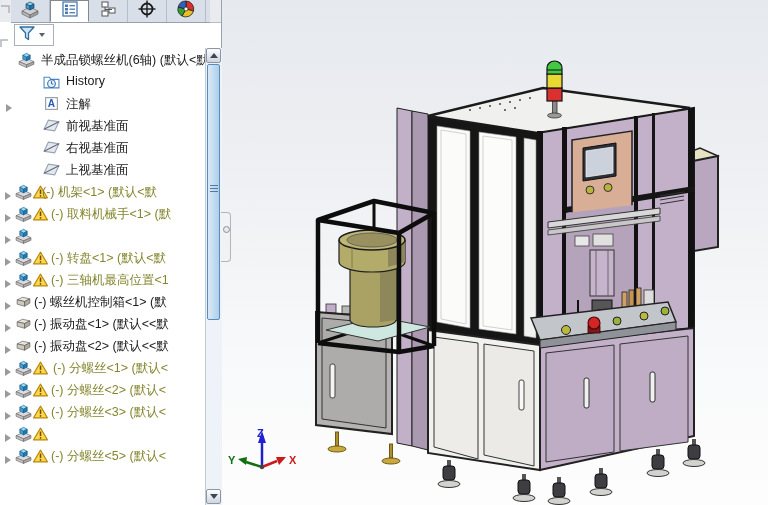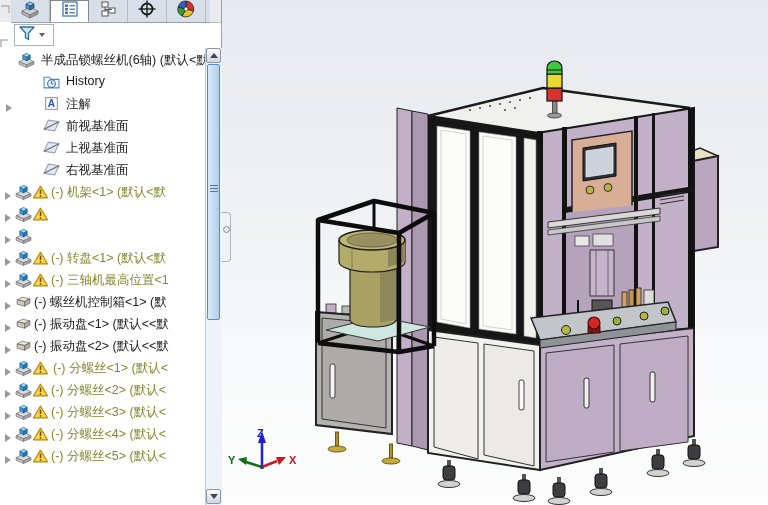--- a/index.html
+++ b/index.html
@@ -342,65 +342,66 @@
             <polygon points="1,11.5 5,3 15,4.5 11,13" fill="#e4e9f0" stroke="#98a2b0" stroke-width="1"></polygon>
             <line x1="1" y1="11.5" x2="15" y2="4.5" stroke="#606876" stroke-width="1"></line>
           </svg></span>
         <span class="lbl " style="left:66px">前视基准面</span>
       </div>
       <div class="trow">
         <span class="ic" style="left:43px"><svg width="17" height="17" viewBox="0 0 16 16">
             <polygon points="1,11.5 5,3 15,4.5 11,13" fill="#e4e9f0" stroke="#98a2b0" stroke-width="1"></polygon>
             <line x1="1" y1="11.5" x2="15" y2="4.5" stroke="#606876" stroke-width="1"></line>
           </svg></span>
-        <span class="lbl " style="left:66px">上视基准面</span>
+        <span class="lbl " style="left:66px">右视基准面</span>
       </div>
       <div class="trow">
         <span class="ic" style="left:43px"><svg width="17" height="17" viewBox="0 0 16 16">
             <polygon points="1,11.5 5,3 15,4.5 11,13" fill="#e4e9f0" stroke="#98a2b0" stroke-width="1"></polygon>
             <line x1="1" y1="11.5" x2="15" y2="4.5" stroke="#606876" stroke-width="1"></line>
           </svg></span>
-        <span class="lbl " style="left:66px">右视基准面</span>
-      </div>
-      <div class="trow">
-        <span class="arrow" style="left:4px"><svg width="8" height="10" viewBox="0 0 8 10">
-            <polygon points="1,1 7,5 1,9" fill="#9a9a9a"></polygon>
-          </svg></span>
-        <span class="ic" style="left:15px"><svg width="17" height="17" viewBox="0 0 16 16">
-            <polygon points="1,10 8,7 15,10 8,13" fill="#dcdcdc" stroke="#666" stroke-width=".6"></polygon>
-            <polygon points="1,10 1,12.5 8,15.5 8,13" fill="#c4c4c4" stroke="#666" stroke-width=".6"></polygon>
-            <polygon points="15,10 15,12.5 8,15.5 8,13" fill="#a8a8a8" stroke="#666" stroke-width=".6"></polygon>
-            <polygon points="4.5,4 8,2.2 11.5,4 8,5.8" fill="#9adcf4" stroke="#1a5a8a" stroke-width=".6"></polygon>
-            <polygon points="4.5,4 4.5,7.5 8,9.3 8,5.8" fill="#42a0d8" stroke="#1a5a8a" stroke-width=".6"></polygon>
-            <polygon points="11.5,4 11.5,7.5 8,9.3 8,5.8" fill="#1f7ab0" stroke="#1a5a8a" stroke-width=".6"></polygon>
-          </svg></span>
-        <span class="ic" style="left:33px;top:4px"><svg width="15" height="14" viewBox="0 0 14 13">
-            <polygon points="7,1 13.5,12 0.5,12" fill="#ffd84a" stroke="#b8860b" stroke-width="1" stroke-linejoin="round"></polygon>
-            <rect x="6.3" y="4.2" width="1.4" height="4.2" fill="#6b4a00"></rect>
-            <rect x="6.3" y="9.4" width="1.4" height="1.5" fill="#6b4a00"></rect>
-          </svg></span>
-        <span class="lbl olive" style="left:51px">(-) 机架&lt;1&gt; (默认&lt;默</span>
-      </div>
-      <div class="trow">
-        <span class="arrow" style="left:4px"><svg width="8" height="10" viewBox="0 0 8 10">
-            <polygon points="1,1 7,5 1,9" fill="#9a9a9a"></polygon>
-          </svg></span>
-        <span class="ic" style="left:15px"><svg width="17" height="17" viewBox="0 0 16 16">
-            <polygon points="1,10 8,7 15,10 8,13" fill="#dcdcdc" stroke="#666" stroke-width=".6"></polygon>
-            <polygon points="1,10 1,12.5 8,15.5 8,13" fill="#c4c4c4" stroke="#666" stroke-width=".6"></polygon>
-            <polygon points="15,10 15,12.5 8,15.5 8,13" fill="#a8a8a8" stroke="#666" stroke-width=".6"></polygon>
-            <polygon points="4.5,4 8,2.2 11.5,4 8,5.8" fill="#9adcf4" stroke="#1a5a8a" stroke-width=".6"></polygon>
-            <polygon points="4.5,4 4.5,7.5 8,9.3 8,5.8" fill="#42a0d8" stroke="#1a5a8a" stroke-width=".6"></polygon>
-            <polygon points="11.5,4 11.5,7.5 8,9.3 8,5.8" fill="#1f7ab0" stroke="#1a5a8a" stroke-width=".6"></polygon>
-          </svg></span>
-        <span class="ic" style="left:33px;top:4px"><svg width="15" height="14" viewBox="0 0 14 13">
-            <polygon points="7,1 13.5,12 0.5,12" fill="#ffd84a" stroke="#b8860b" stroke-width="1" stroke-linejoin="round"></polygon>
-            <rect x="6.3" y="4.2" width="1.4" height="4.2" fill="#6b4a00"></rect>
-            <rect x="6.3" y="9.4" width="1.4" height="1.5" fill="#6b4a00"></rect>
-          </svg></span>
+        <span class="lbl " style="left:66px">上视基准面</span>
+      </div>
+      <div class="trow">
+        <span class="arrow" style="left:4px"><svg width="8" height="10" viewBox="0 0 8 10">
+            <polygon points="1,1 7,5 1,9" fill="#9a9a9a"></polygon>
+          </svg></span>
+        <span class="ic" style="left:15px"><svg width="17" height="17" viewBox="0 0 16 16">
+            <polygon points="1,10 8,7 15,10 8,13" fill="#dcdcdc" stroke="#666" stroke-width=".6"></polygon>
+            <polygon points="1,10 1,12.5 8,15.5 8,13" fill="#c4c4c4" stroke="#666" stroke-width=".6"></polygon>
+            <polygon points="15,10 15,12.5 8,15.5 8,13" fill="#a8a8a8" stroke="#666" stroke-width=".6"></polygon>
+            <polygon points="4.5,4 8,2.2 11.5,4 8,5.8" fill="#9adcf4" stroke="#1a5a8a" stroke-width=".6"></polygon>
+            <polygon points="4.5,4 4.5,7.5 8,9.3 8,5.8" fill="#42a0d8" stroke="#1a5a8a" stroke-width=".6"></polygon>
+            <polygon points="11.5,4 11.5,7.5 8,9.3 8,5.8" fill="#1f7ab0" stroke="#1a5a8a" stroke-width=".6"></polygon>
+          </svg></span>
+        <span class="ic" style="left:33px;top:4px"><svg width="15" height="14" viewBox="0 0 14 13">
+            <polygon points="7,1 13.5,12 0.5,12" fill="#ffd84a" stroke="#b8860b" stroke-width="1" stroke-linejoin="round"></polygon>
+            <rect x="6.3" y="4.2" width="1.4" height="4.2" fill="#6b4a00"></rect>
+            <rect x="6.3" y="9.4" width="1.4" height="1.5" fill="#6b4a00"></rect>
+          </svg></span>
+        <span class="lbl olive" style="left:42px">(-) 机架&lt;1&gt; (默认&lt;默</span>
+      </div>
+      <div class="trow">
+        <span class="arrow" style="left:4px"><svg width="8" height="10" viewBox="0 0 8 10">
+            <polygon points="1,1 7,5 1,9" fill="#9a9a9a"></polygon>
+          </svg></span>
+        <span class="ic" style="left:15px"><svg width="17" height="17" viewBox="0 0 16 16">
+            <polygon points="1,10 8,7 15,10 8,13" fill="#dcdcdc" stroke="#666" stroke-width=".6"></polygon>
+            <polygon points="1,10 1,12.5 8,15.5 8,13" fill="#c4c4c4" stroke="#666" stroke-width=".6"></polygon>
+            <polygon points="15,10 15,12.5 8,15.5 8,13" fill="#a8a8a8" stroke="#666" stroke-width=".6"></polygon>
+            <polygon points="4.5,4 8,2.2 11.5,4 8,5.8" fill="#9adcf4" stroke="#1a5a8a" stroke-width=".6"></polygon>
+            <polygon points="4.5,4 4.5,7.5 8,9.3 8,5.8" fill="#42a0d8" stroke="#1a5a8a" stroke-width=".6"></polygon>
+            <polygon points="11.5,4 11.5,7.5 8,9.3 8,5.8" fill="#1f7ab0" stroke="#1a5a8a" stroke-width=".6"></polygon>
+          </svg></span>
+        <span class="ic" style="left:33px;top:4px"><svg width="15" height="14" viewBox="0 0 14 13">
+            <polygon points="7,1 13.5,12 0.5,12" fill="#ffd84a" stroke="#b8860b" stroke-width="1" stroke-linejoin="round"></polygon>
+            <rect x="6.3" y="4.2" width="1.4" height="4.2" fill="#6b4a00"></rect>
+            <rect x="6.3" y="9.4" width="1.4" height="1.5" fill="#6b4a00"></rect>
+          </svg></span>
+        <span class="lbl olive" style="left:51px">(-) 取料机械手&lt;1&gt; (默</span>
       </div>
       <div class="trow">
         <span class="arrow" style="left:4px"><svg width="8" height="10" viewBox="0 0 8 10">
             <polygon points="1,1 7,5 1,9" fill="#9a9a9a"></polygon>
           </svg></span>
         <span class="ic" style="left:15px"><svg width="17" height="17" viewBox="0 0 16 16">
             <polygon points="1,10 8,7 15,10 8,13" fill="#dcdcdc" stroke="#666" stroke-width=".6"></polygon>
             <polygon points="1,10 1,12.5 8,15.5 8,13" fill="#c4c4c4" stroke="#666" stroke-width=".6"></polygon>
             <polygon points="15,10 15,12.5 8,15.5 8,13" fill="#a8a8a8" stroke="#666" stroke-width=".6"></polygon>
             <polygon points="4.5,4 8,2.2 11.5,4 8,5.8" fill="#9adcf4" stroke="#1a5a8a" stroke-width=".6"></polygon>
@@ -546,21 +547,20 @@
             <polygon points="15,10 15,12.5 8,15.5 8,13" fill="#a8a8a8" stroke="#666" stroke-width=".6"></polygon>
             <polygon points="4.5,4 8,2.2 11.5,4 8,5.8" fill="#9adcf4" stroke="#1a5a8a" stroke-width=".6"></polygon>
             <polygon points="4.5,4 4.5,7.5 8,9.3 8,5.8" fill="#42a0d8" stroke="#1a5a8a" stroke-width=".6"></polygon>
             <polygon points="11.5,4 11.5,7.5 8,9.3 8,5.8" fill="#1f7ab0" stroke="#1a5a8a" stroke-width=".6"></polygon>
           </svg></span>
         <span class="ic" style="left:33px;top:4px"><svg width="15" height="14" viewBox="0 0 14 13">
             <polygon points="7,1 13.5,12 0.5,12" fill="#ffd84a" stroke="#b8860b" stroke-width="1" stroke-linejoin="round"></polygon>
             <rect x="6.3" y="4.2" width="1.4" height="4.2" fill="#6b4a00"></rect>
             <rect x="6.3" y="9.4" width="1.4" height="1.5" fill="#6b4a00"></rect>
           </svg></span>
-        <span class="lbl olive" style="left:51px">(-) 分螺丝&lt;4&gt; (默认&lt;</span>
       </div>
       <div class="trow">
         <span class="arrow" style="left:4px"><svg width="8" height="10" viewBox="0 0 8 10">
             <polygon points="1,1 7,5 1,9" fill="#9a9a9a"></polygon>
           </svg></span>
         <span class="ic" style="left:15px"><svg width="17" height="17" viewBox="0 0 16 16">
             <polygon points="1,10 8,7 15,10 8,13" fill="#dcdcdc" stroke="#666" stroke-width=".6"></polygon>
             <polygon points="1,10 1,12.5 8,15.5 8,13" fill="#c4c4c4" stroke="#666" stroke-width=".6"></polygon>
             <polygon points="15,10 15,12.5 8,15.5 8,13" fill="#a8a8a8" stroke="#666" stroke-width=".6"></polygon>
             <polygon points="4.5,4 8,2.2 11.5,4 8,5.8" fill="#9adcf4" stroke="#1a5a8a" stroke-width=".6"></polygon>

